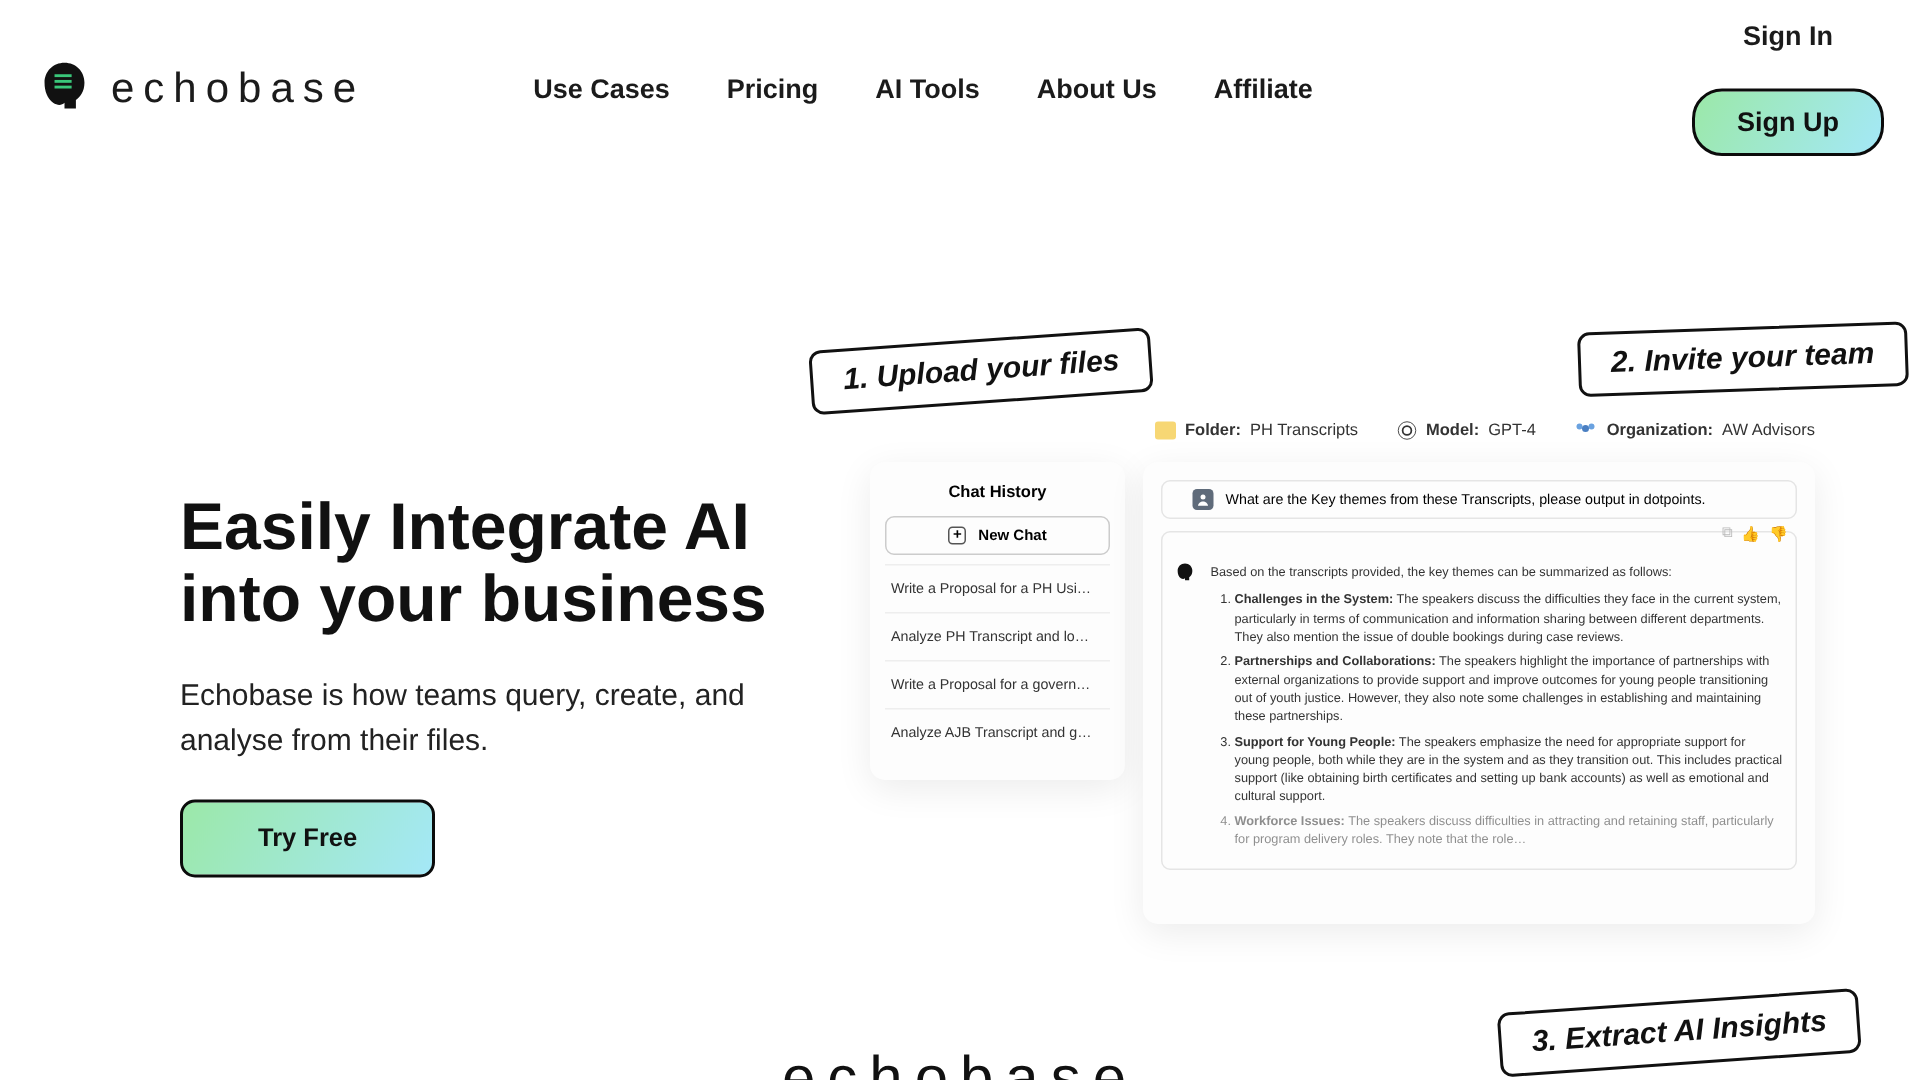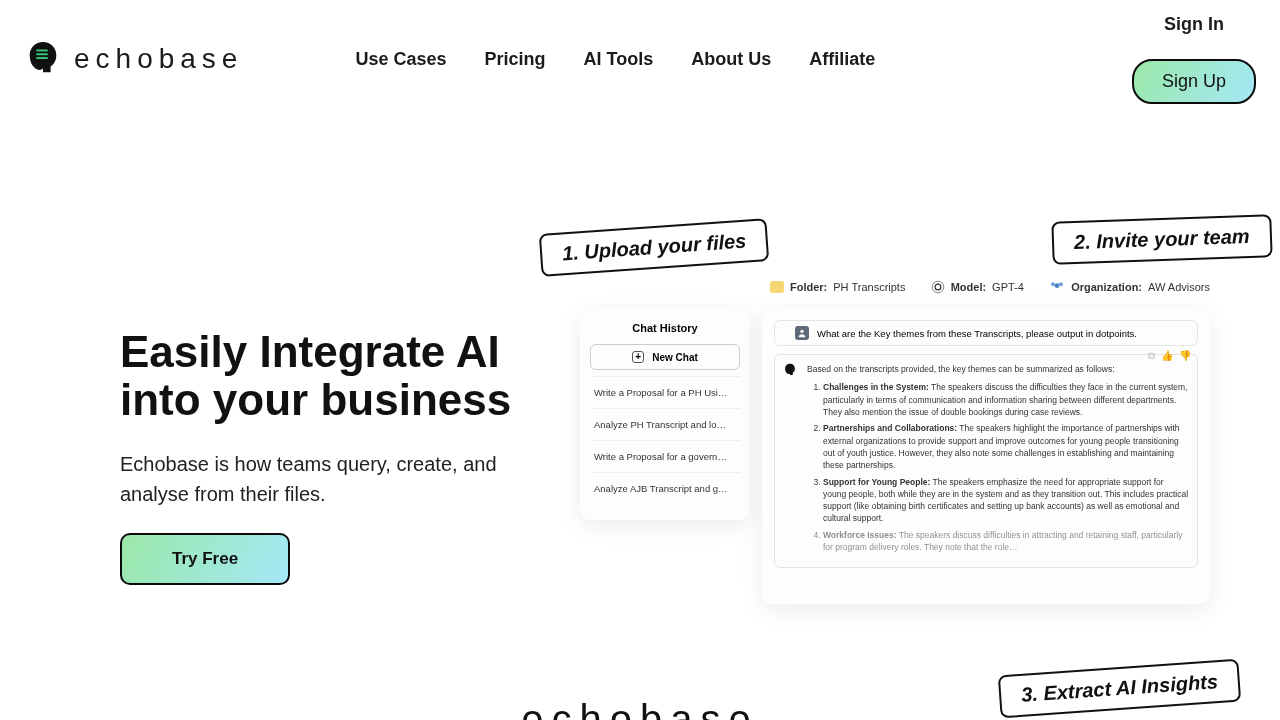--- a/index.html
+++ b/index.html
@@ -58,21 +58,21 @@
       font-weight: 600;
       color: #1b1b1b;
       cursor: pointer;
     }
     .signup-btn {
       padding: 10px 28px;
       background: linear-gradient(120deg, #9be8a8 0%, #a4e8f7 100%);
       border: 2px solid #0b0b0b;
       border-radius: 20px;
       font-size: 18px;
-      font-weight: 400;
+      font-weight: 700;
       color: #111;
       cursor: pointer;
     }
     
     .main {
       display: flex;
       padding: 80px 0 0 120px;
       gap: 30px;
     }
     .left-col {
@@ -216,21 +216,21 @@
       width: 14px; height: 14px;
       background:#5f6b7a; border-radius:3px;
       display:flex; align-items:center; justify-content:center;
     }
     .user-ic svg { width: 10px; height: 10px; fill:#fff;}
     .answer {
       display: flex;
       gap: 10px;
       border: 1px solid #e5e5e5;
       border-radius: 6px;
-      padding: 8px 8px 10px;
+      padding: 20px 8px 10px;
       font-size: 8.5px;
       line-height: 1.45;
       color: #333;
     }
     .bot-ic {
       width: 14px; height: 14px; flex-shrink: 0;
     }
     .bot-ic svg{width:100%;height:100%;}
     .answer-body { flex: 1; }
     .answer ol { margin: 6px 0 0 12px; padding-left: 4px;}

